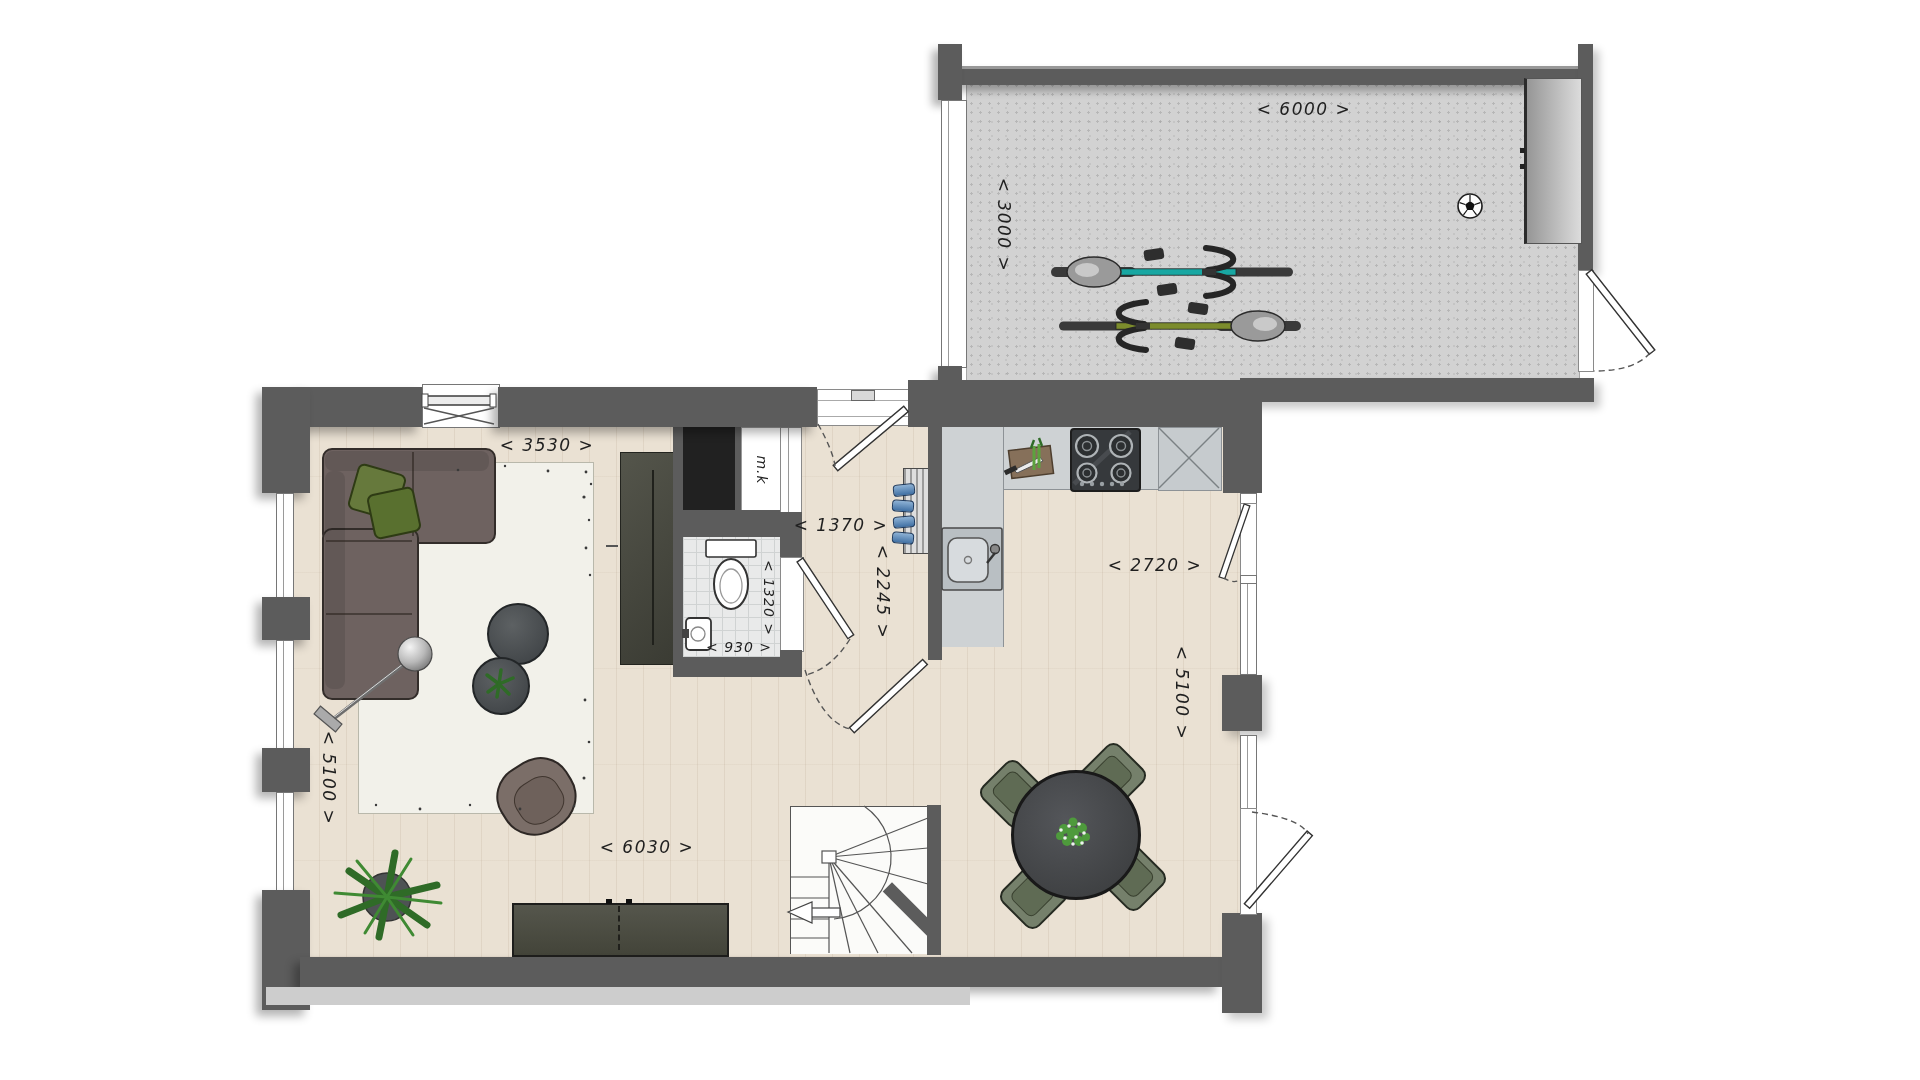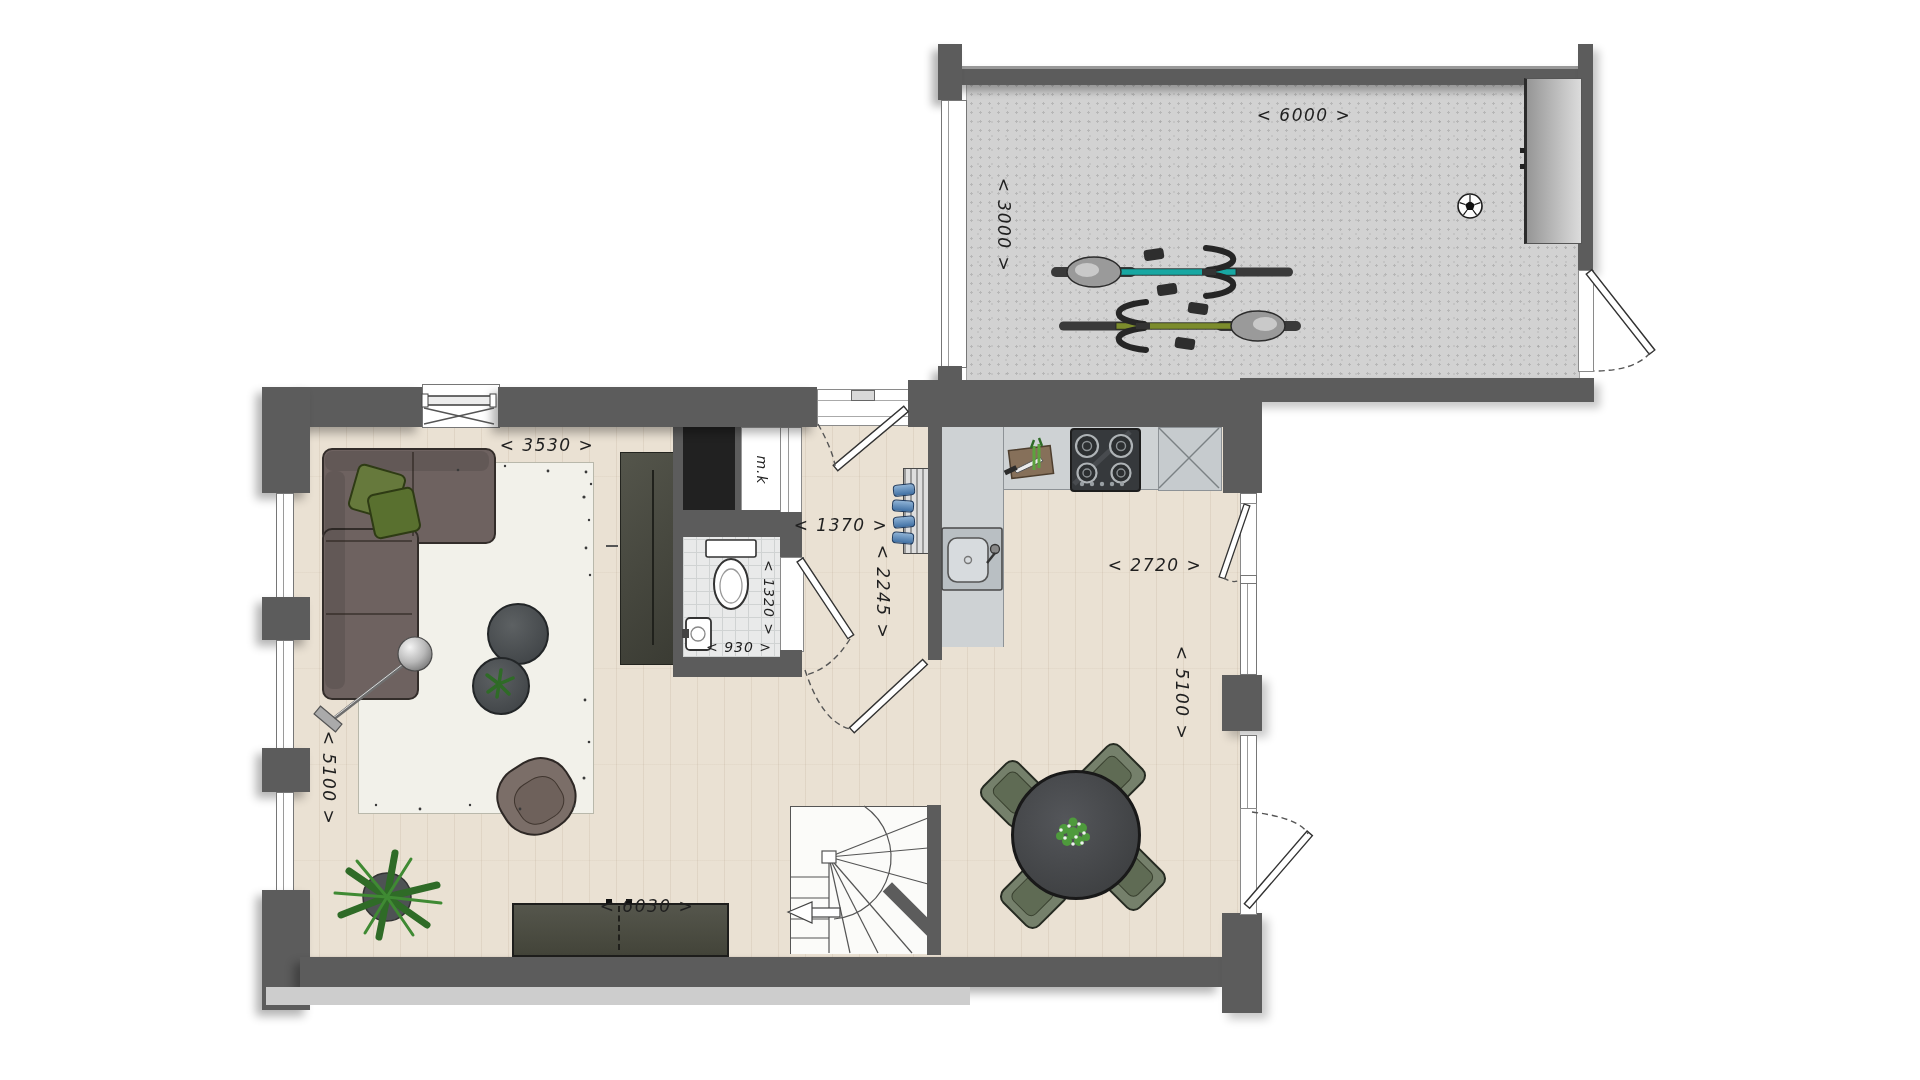--- a/index.html
+++ b/index.html
@@ -418,25 +418,25 @@
         <circle cx="520" cy="809" r="1.4"></circle>
         <circle cx="470" cy="805" r="1.2"></circle>
       <circle cx="420" cy="809" r="1.4"></circle>
         <circle cx="376" cy="805" r="1.2"></circle>
         <circle cx="458" cy="470" r="1.3"></circle>
       <circle cx="505" cy="466" r="1.2"></circle>
         <circle cx="548" cy="471" r="1.4"></circle>
     </g>
   </svg>
 
-  <div class="dim" style="left:1304px;top:115px;">&lt; 6000 &gt;</div>
+  <div class="dim" style="left:1304px;top:109px;">&lt; 6000 &gt;</div>
   <div class="dim v" style="left:1004px;top:225px;">&lt; 3000 &gt;</div>
   <div class="dim" style="left:547px;top:445px;">&lt; 3530 &gt;</div>
   <div class="dim v" style="left:329px;top:778px;">&lt; 5100 &gt;</div>
-  <div class="dim" style="left:647px;top:906px;">&lt; 6030 &gt;</div>
+  <div class="dim" style="left:647px;top:847px;">&lt; 6030 &gt;</div>
   <div class="dim" style="left:841px;top:525px;">&lt; 1370 &gt;</div>
   <div class="dim v" style="left:883px;top:592px;">&lt; 2245 &gt;</div>
   <div class="dim v small" style="left:769px;top:598px;">&lt; 1320 &gt;</div>
   <div class="dim small" style="left:739px;top:647px;">&lt; 930 &gt;</div>
   <div class="dim" style="left:1155px;top:565px;">&lt; 2720 &gt;</div>
   <div class="dim v" style="left:1182px;top:693px;">&lt; 5100 &gt;</div>
   <div class="dim v small" style="left:762px;top:470px;">m.k</div>
 </div>
 
 </body></html>

